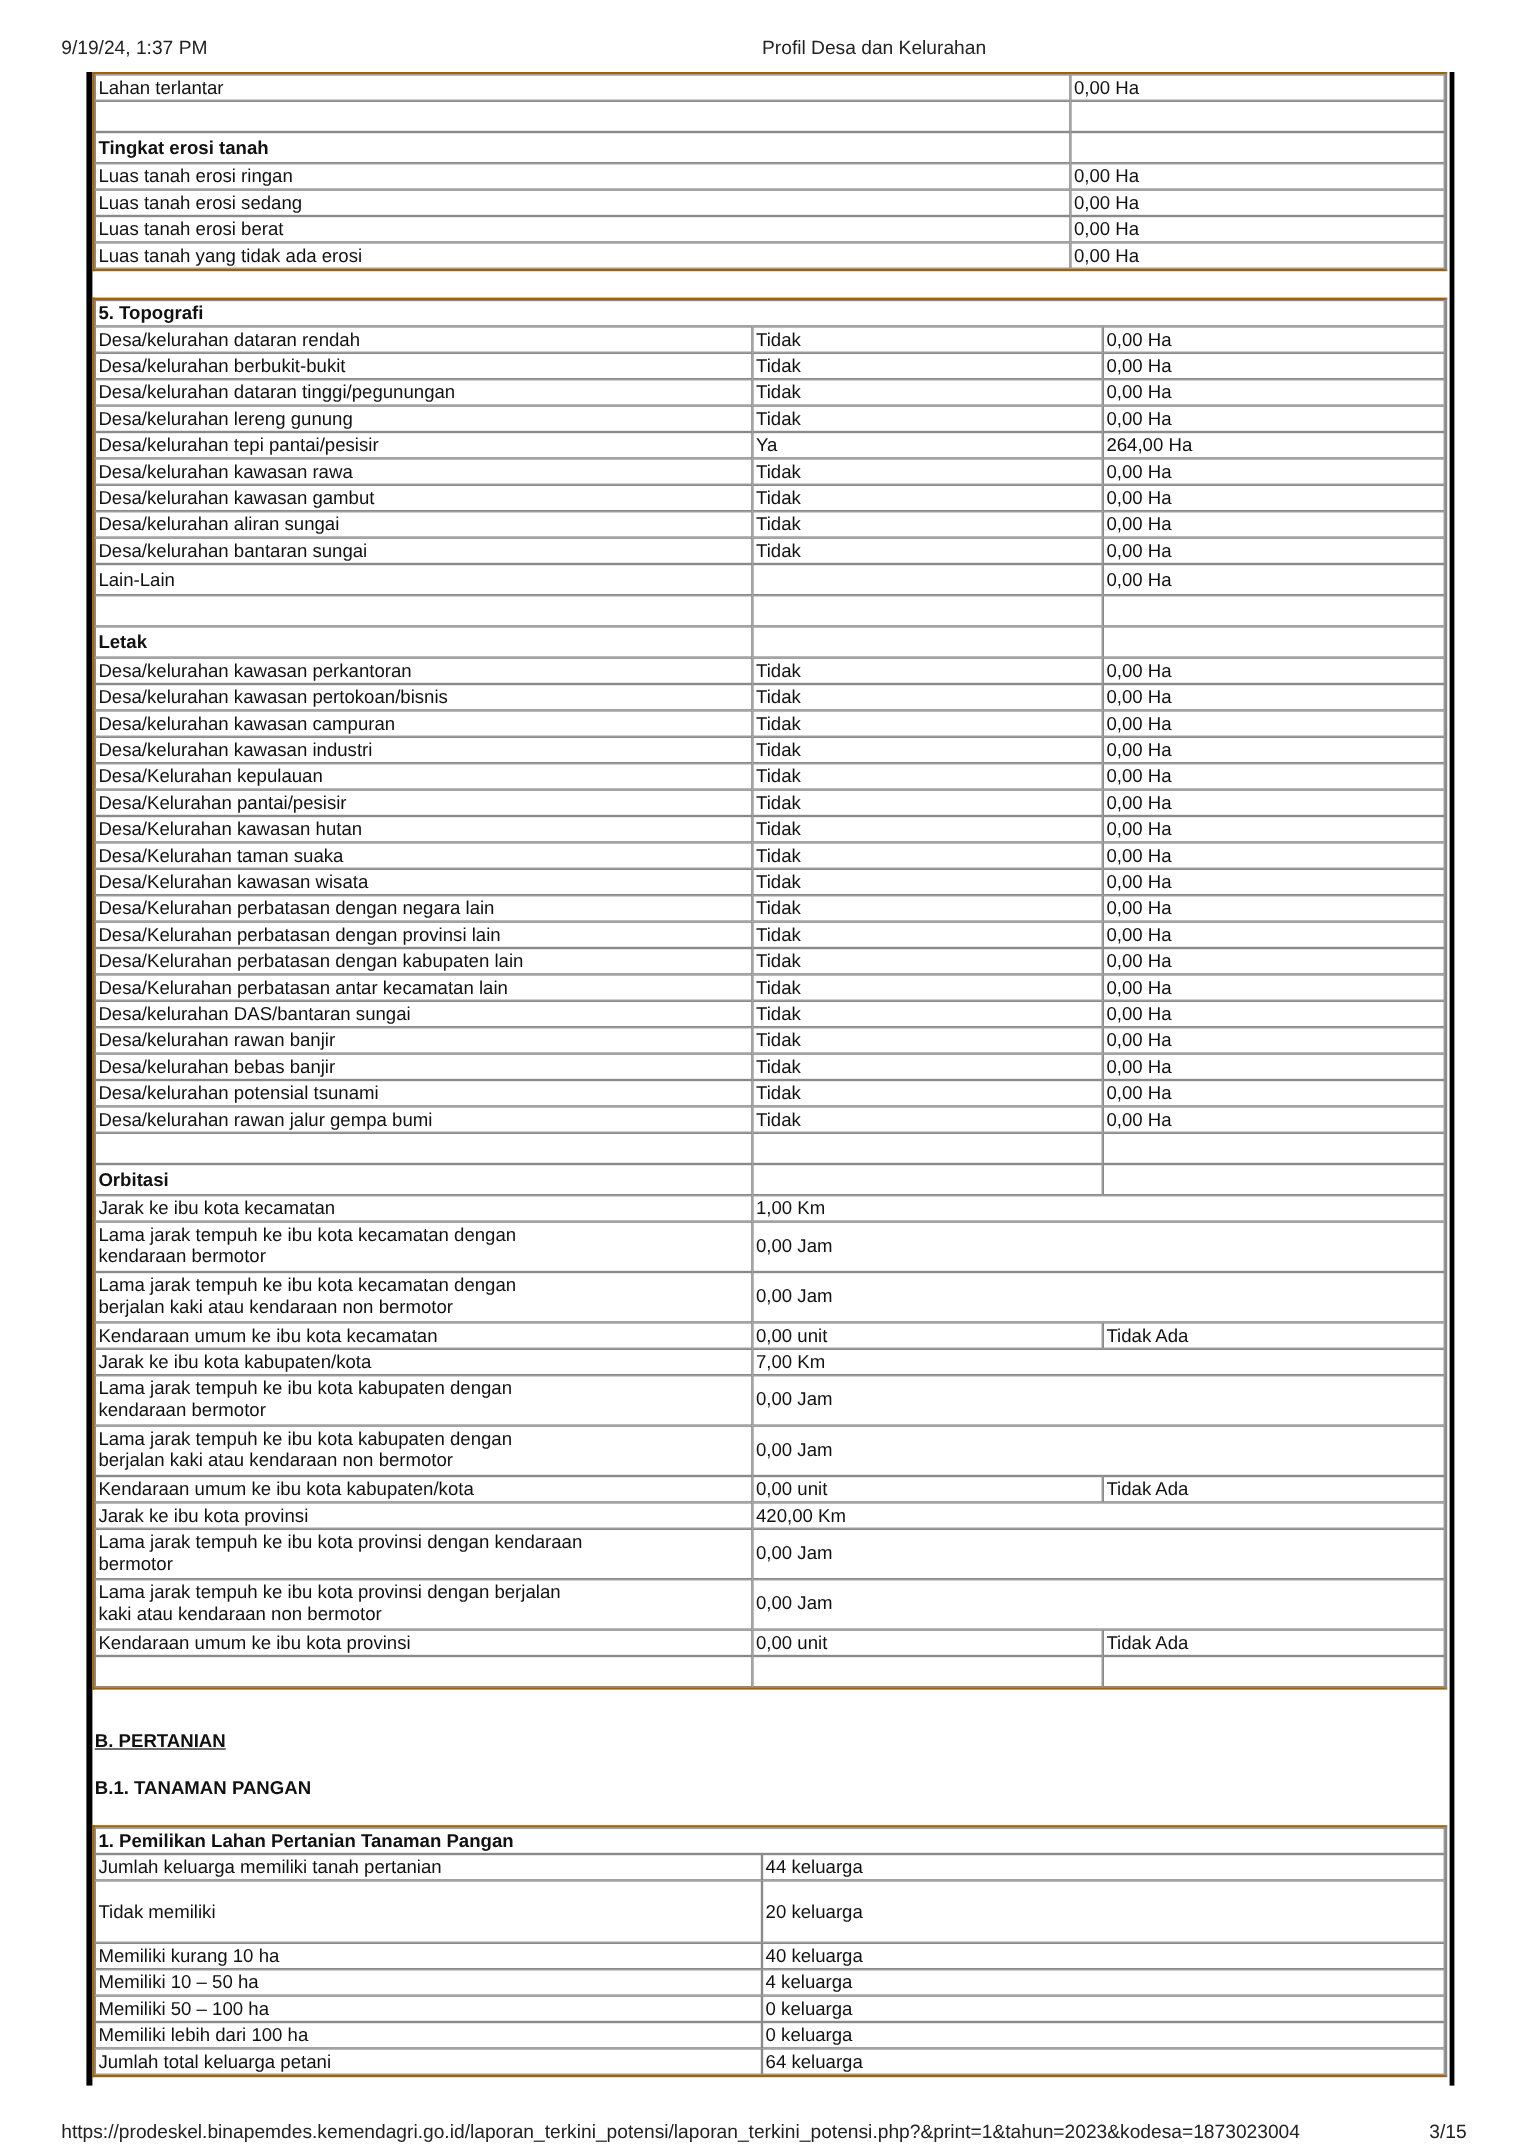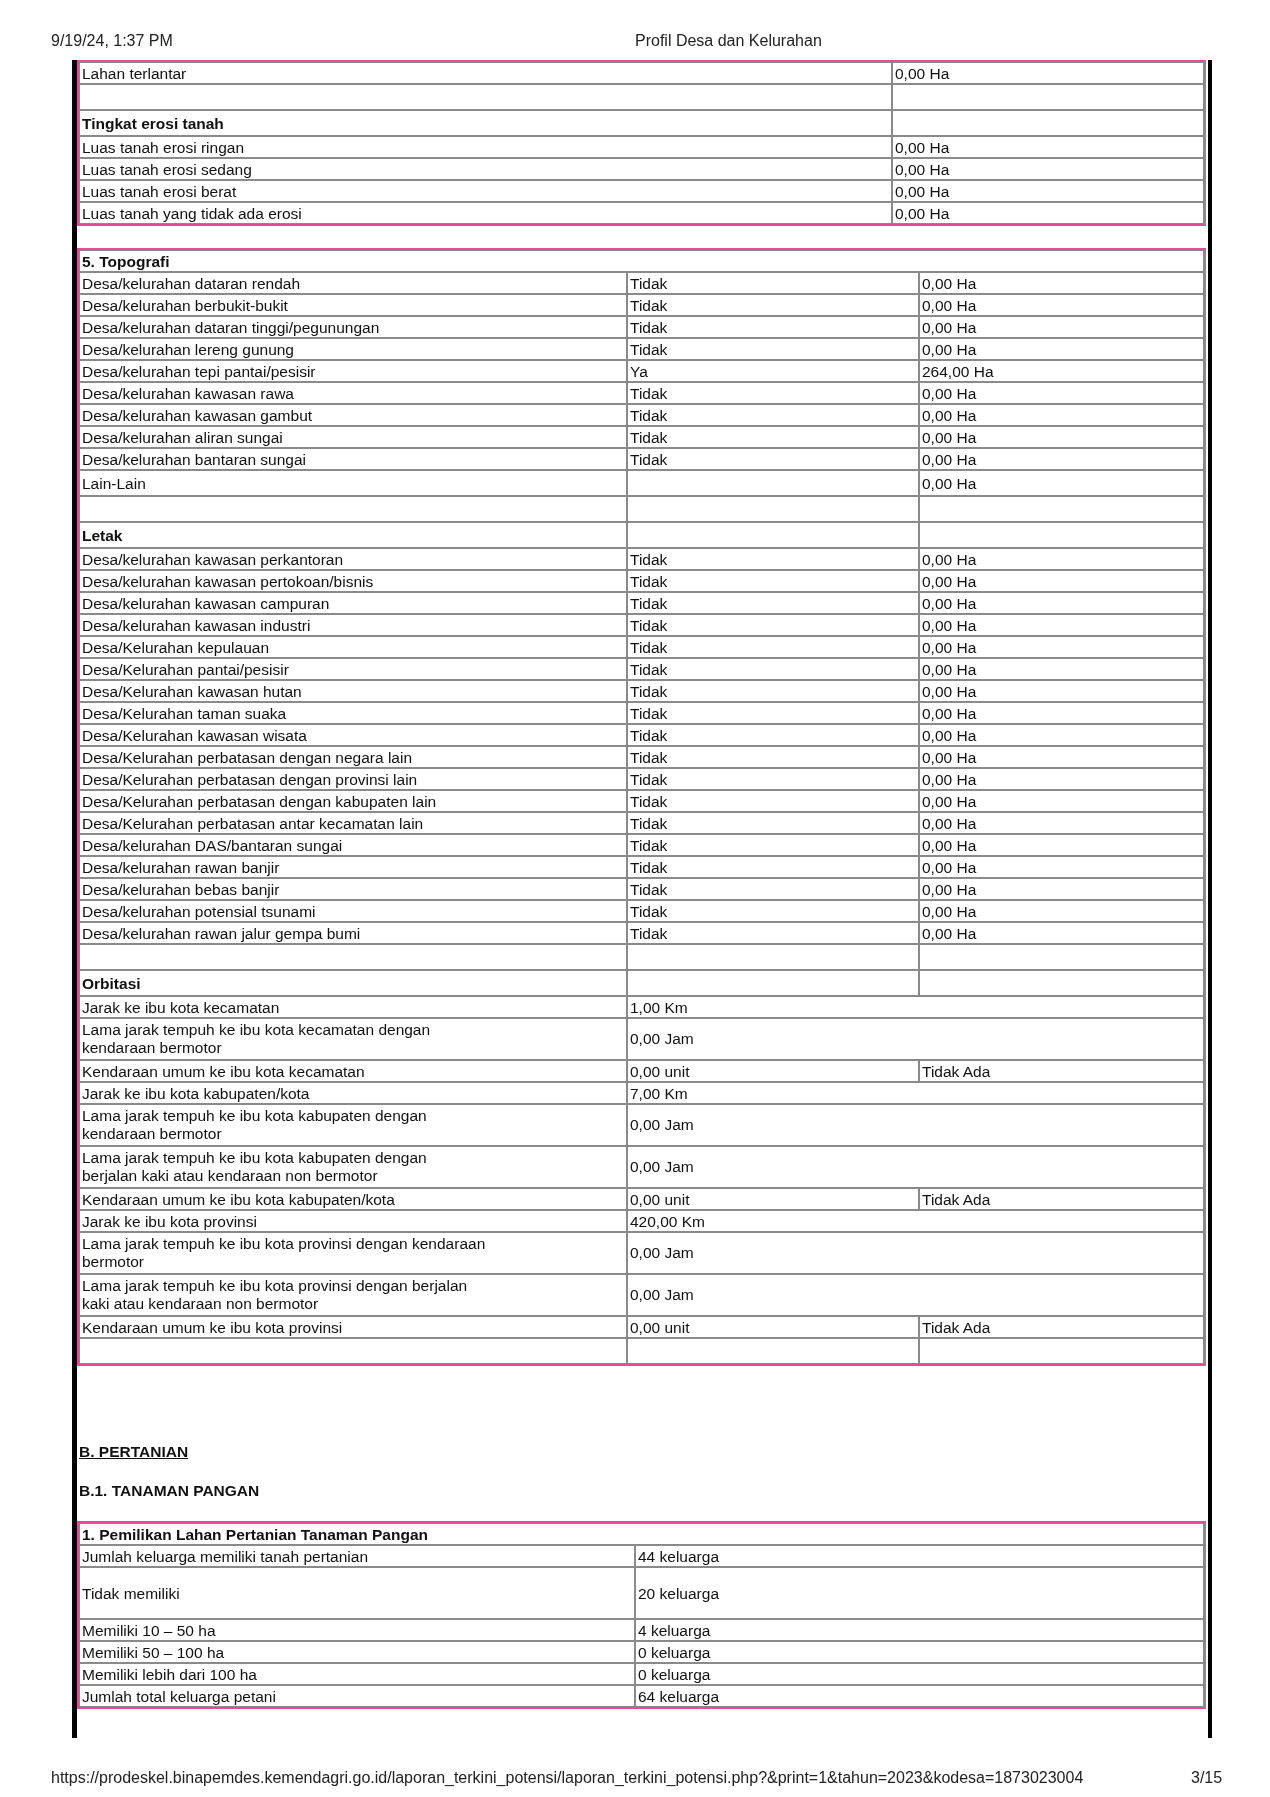--- a/index.html
+++ b/index.html
@@ -8,21 +8,21 @@
   .hdr { position:absolute; top:32px; font-size:16px; color:#222; }
   .hdr-left { left:51px;text-align:right; }
   .hdr-center { left:635px; }
   .ftr { position:absolute; top:1752px; font-size:16px; color:#222;margin-top:17px; }
   .ftr-url { left:51px; }
   .ftr-page { left:1191px;text-align:right; }
   .bar-left { position:absolute; left:72px; top:60px; width:5px; height:1678px; background:#000; }
   .bar-right { position:absolute; left:1208px; top:60px; width:4px; height:1678px; background:#000; }
   .sect { position:absolute; left:77px; width:1129px; }
   table { border-collapse:separate; border-spacing:0; width:100%;
-          border:2px solid #ec4899; border-right:2px solid #8a8a8a; }
+          border:2px solid #a16207; border-right:2px solid #8a8a8a; }
   td { border:1px solid #8a8a8a; padding:0 2px; height:20px; line-height:19px;
        vertical-align:middle; font-size:15.5px; }
   td.b { font-weight:bold; }
   tr.sp td { height:24px; }
   tr.tall td { height:40px; line-height:18px; }
   tr.xtall td { height:50px; }
   .heading { position:absolute; left:79px; font-weight:bold; font-size:15.5px; }
 </style>
 </head>
 <body>
@@ -244,20 +244,24 @@
           <td></td>
         </tr>
     <tr>
           <td>Jarak ke ibu kota kecamatan</td>
           <td colspan="2">1,00 Km</td>
         </tr>
     <tr class="tall">
           <td style="padding-right:140px">Lama jarak tempuh ke ibu kota kecamatan dengan kendaraan bermotor</td>
           <td colspan="2">0,00 Jam</td>
         </tr>
+    <tr class="tall">
+          <td style="padding-right:140px">Lama jarak tempuh ke ibu kota kecamatan dengan berjalan kaki atau kendaraan non bermotor</td>
+          <td colspan="2">0,00 Jam</td>
+        </tr>
     <tr>
           <td>Kendaraan umum ke ibu kota kecamatan</td>
           <td>0,00 unit</td>
           <td>Tidak Ada</td>
         </tr>
     <tr>
           <td>Jarak ke ibu kota kabupaten/kota</td>
           <td colspan="2">7,00 Km</td>
         </tr>
     <tr class="tall">
@@ -314,20 +318,24 @@
         </tr>
     <tr>
           <td>Jumlah keluarga memiliki tanah pertanian</td>
           <td>44 keluarga</td>
         </tr>
     <tr class="xtall">
           <td>Tidak memiliki</td>
           <td>20 keluarga</td>
         </tr>
     <tr>
+          <td>Memiliki kurang 10 ha</td>
+          <td>40 keluarga</td>
+        </tr>
+    <tr>
           <td>Memiliki 10 – 50 ha</td>
           <td>4 keluarga</td>
         </tr>
     <tr>
           <td>Memiliki 50 – 100 ha</td>
           <td>0 keluarga</td>
         </tr>
     <tr>
           <td>Memiliki lebih dari 100 ha</td>
           <td>0 keluarga</td>

